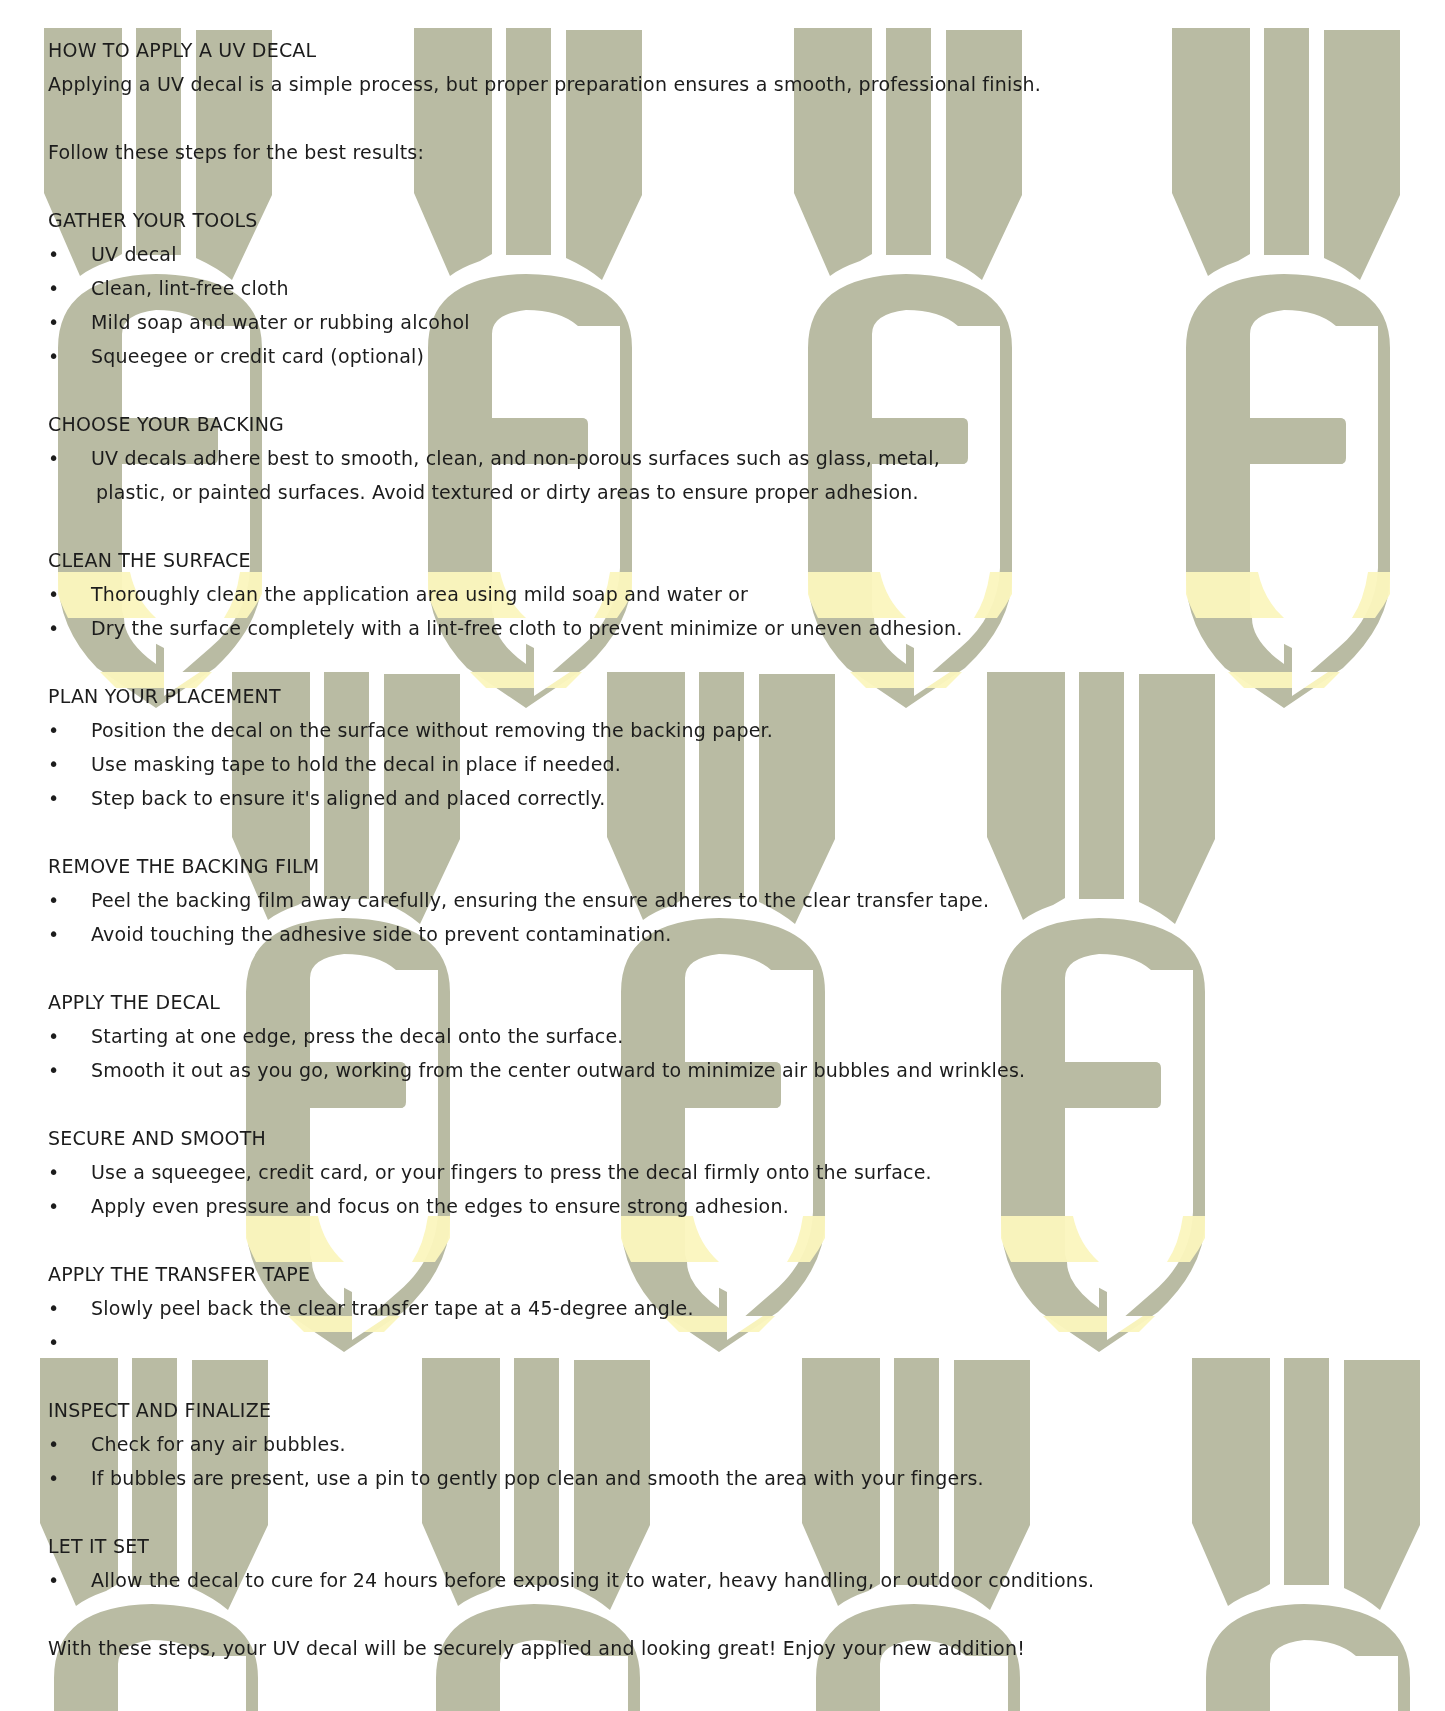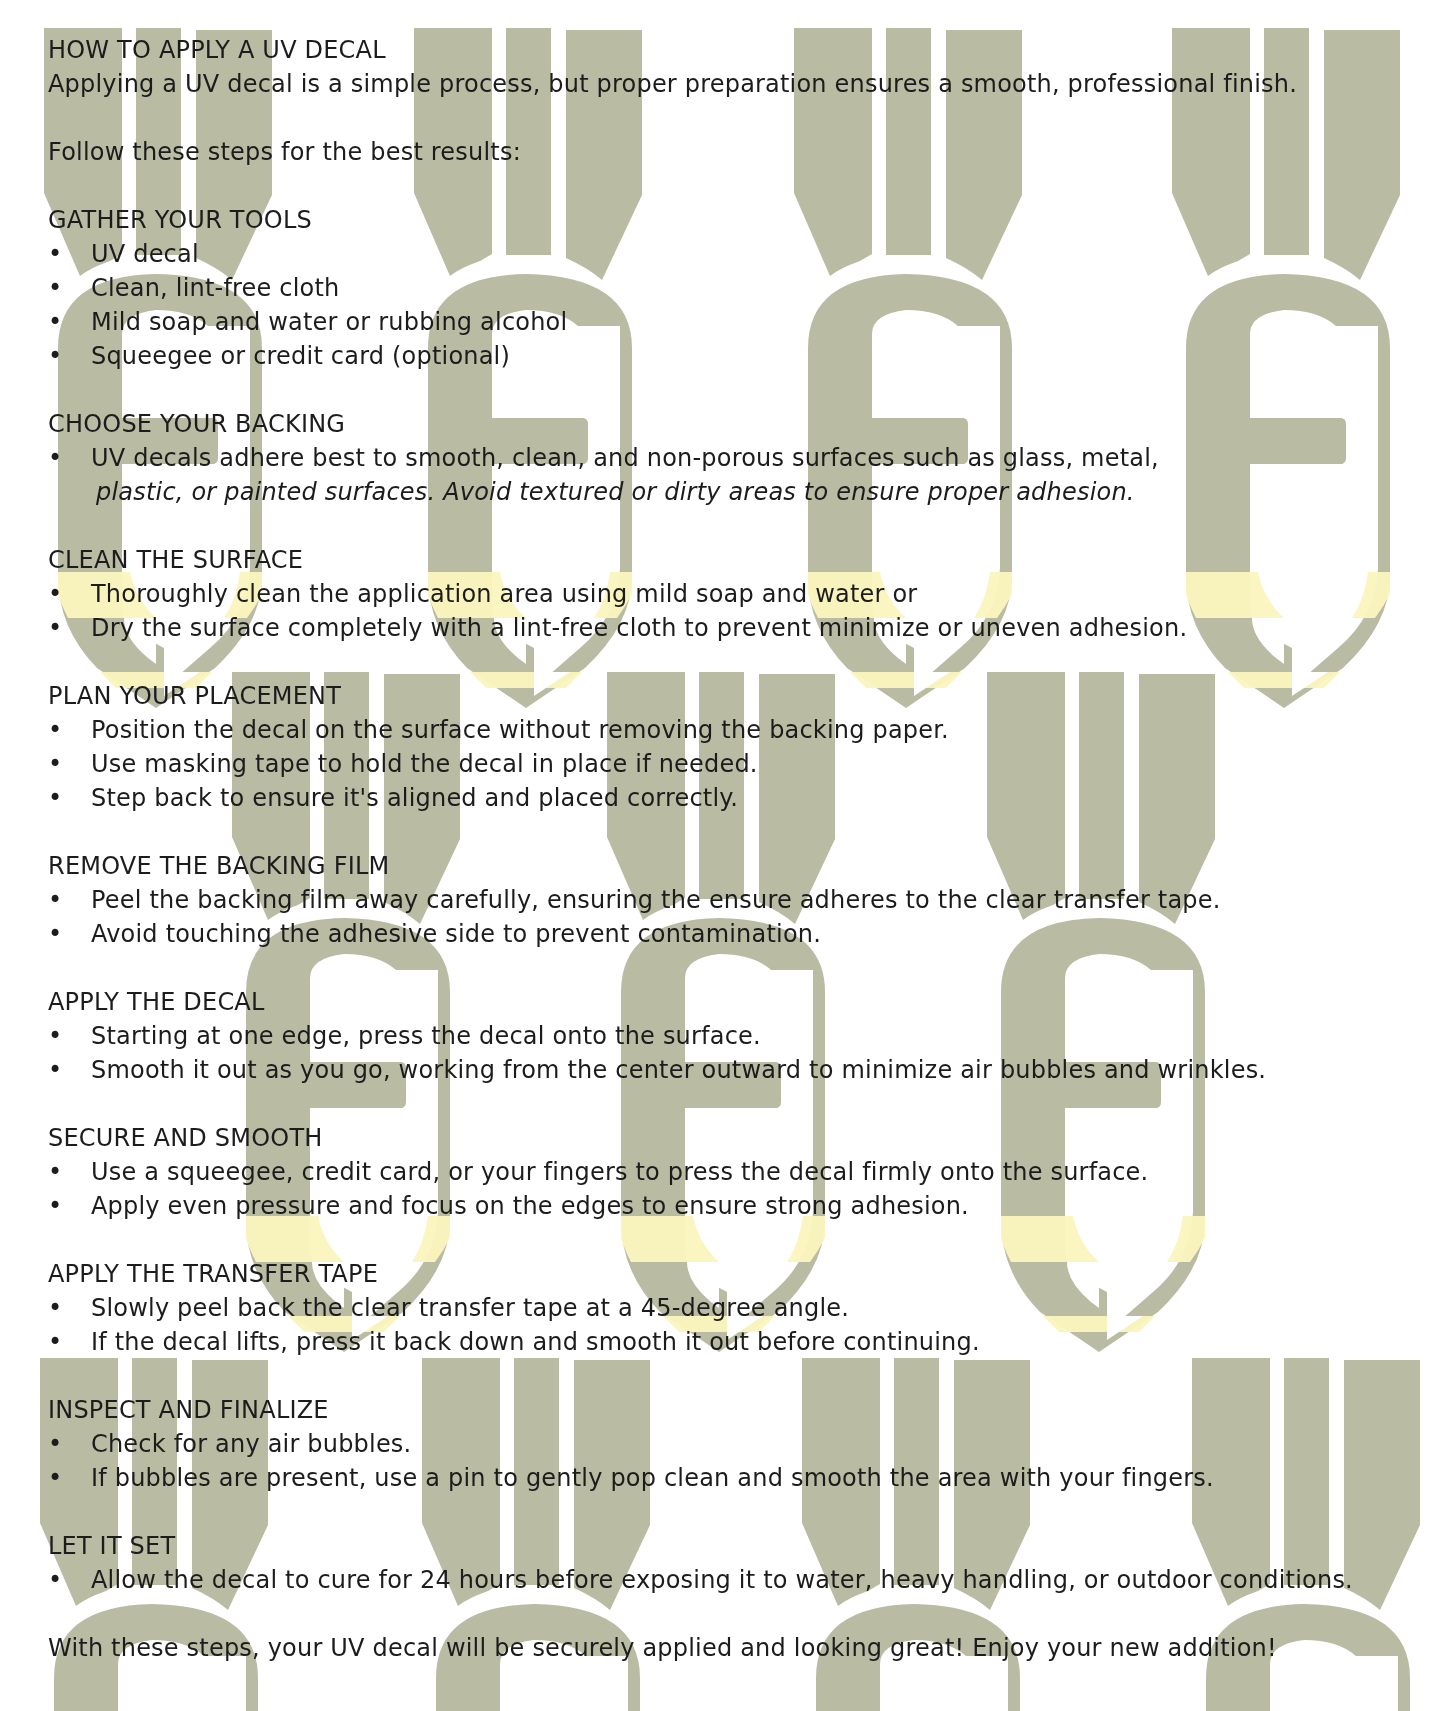--- a/index.html
+++ b/index.html
@@ -27,21 +27,21 @@
       position: absolute;
       width: 232px;
       height: 680px;
     }
     .content {
       position: absolute;
       left: 48px;
       top: 33px;
       width: 1390px;
       z-index: 1;
-      font-size: 24px;
+      font-size: 19px;
       line-height: 34px;
       letter-spacing: 0.2px;
       font-weight: normal;
     }
     .line {
       white-space: nowrap;
       height: 34px;
     }
     .blank {
       height: 34px;
@@ -57,21 +57,20 @@
     .bullet-row .dot {
       position: absolute;
       left: 0;
       top: 0;
       width: 12px;
       text-align: left;
     }
     .cont {
       padding-left: 48px;
       white-space: nowrap;
-      font-style: italic;
     }
   </style>
 </head>
 <body>
 
 <svg width="0" height="0" style="position:absolute" aria-hidden="true">
   <defs>
     <symbol id="uv-logo" viewBox="0 0 232 680">
 
       <path d="M4 0 H82 V226 L70 233 Q50 240 40 248 L4 165 Z" fill="#B9BBA3"></path>
@@ -220,21 +219,21 @@
   <div>
     <div class="line heading">SECURE AND SMOOTH</div>
     <div class="line bullet-row"><span class="dot">•</span><span>Use a squeegee, credit card, or your fingers to press the decal firmly onto the surface.</span></div>
     <div class="line bullet-row"><span class="dot">•</span><span>Apply even pressure and focus on the edges to ensure strong adhesion.</span></div>
   </div>
   <div class="blank"></div>
 
   <div>
     <div class="line heading">APPLY THE TRANSFER TAPE</div>
     <div class="line bullet-row"><span class="dot">•</span><span>Slowly peel back the clear transfer tape at a 45-degree angle.</span></div>
-    <div class="line bullet-row"><span class="dot">•</span><span>If the decal lifts, press it back down and smooth it out before continuing.</span></div>
+    <div class="line bullet-row"><span class="dot">•</span></div>
   </div>
   <div class="blank"></div>
 
   <div>
     <div class="line heading">INSPECT AND FINALIZE</div>
     <div class="line bullet-row"><span class="dot">•</span><span>Check for any air bubbles.</span></div>
     <div class="line bullet-row"><span class="dot">•</span><span>If bubbles are present, use a pin to gently pop clean and smooth the area with your fingers.</span></div>
   </div>
   <div class="blank"></div>
 

